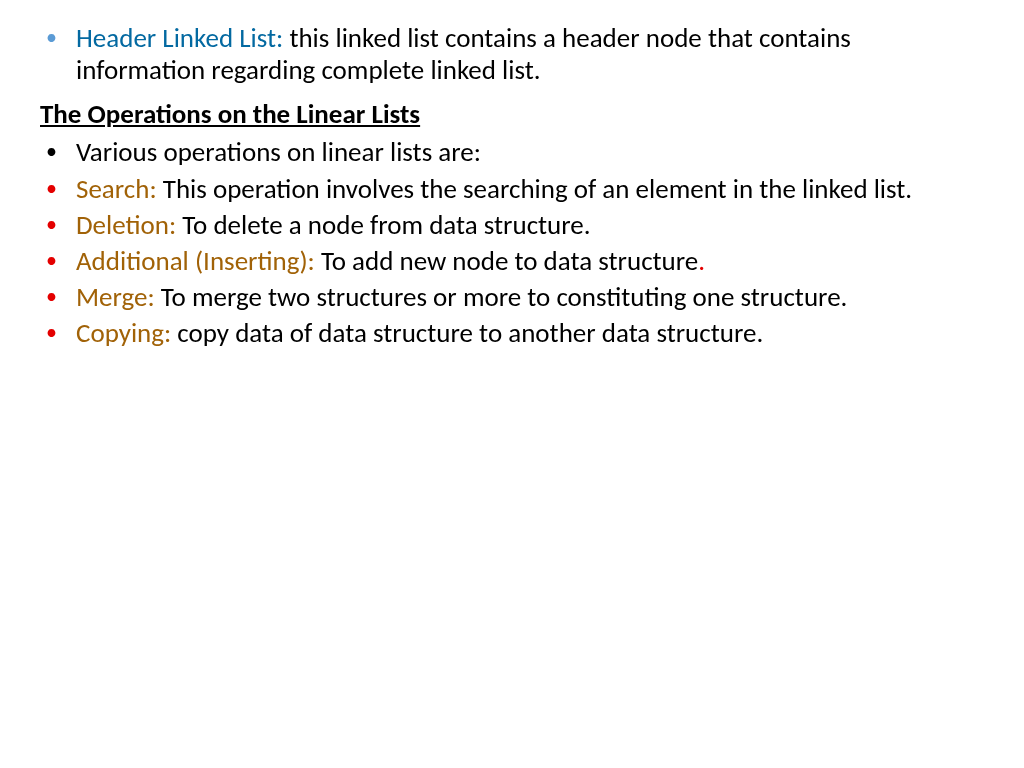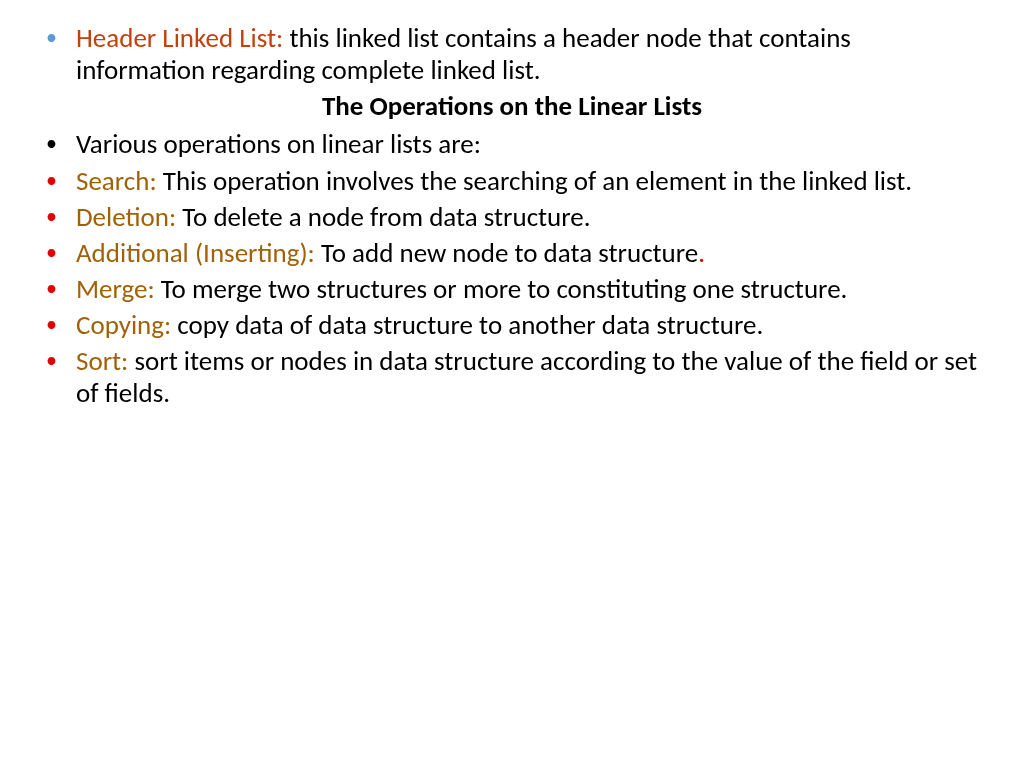--- a/index.html
+++ b/index.html
@@ -28,27 +28,27 @@
     content: "•";
     position: absolute;
     left: 6px;
     top: 0;
     font-size: 22px;
     line-height: 32px;
   }
   .bullet-blue::before { color: #5b9bd5; }
   .bullet-red::before { color: #e40000; }
   .bullet-black::before { color: #000; }
-  .term-blue { color: #c2410c; }
+  .term-blue { color: #0369a1; }
   .term-red { color: #a16207; }
   .period-red { color: #e40000; }
   .heading {
     font-weight: bold;
-    text-align: center;
-    margin: 4px 0 6px 0;
+    margin: 12px 0 6px 0;
+    text-decoration: underline;
   }
 </style>
 </head>
 <body>
 
 <ul>
   <li class="bullet-blue">
     <span class="term-blue">Header Linked List: </span><span>this linked list contains a header node that contains information regarding complete linked list.</span>
   </li>
 
@@ -66,16 +66,13 @@
   </li>
   <li class="bullet-red">
     <span class="term-red">Additional (Inserting): </span><span>To add new node to data structure</span><span class="period-red">.</span>
   </li>
   <li class="bullet-red">
     <span class="term-red">Merge: </span><span>To merge two structures or more to constituting one structure.</span>
   </li>
   <li class="bullet-red">
     <span class="term-red">Copying: </span><span>copy data of data structure to another data structure.</span>
   </li>
-  <li class="bullet-red">
-    <span class="term-red">Sort: </span><span>sort items or nodes in data structure according to the value of the field or set of fields.</span>
-  </li>
 </ul>
 
 </body></html>

